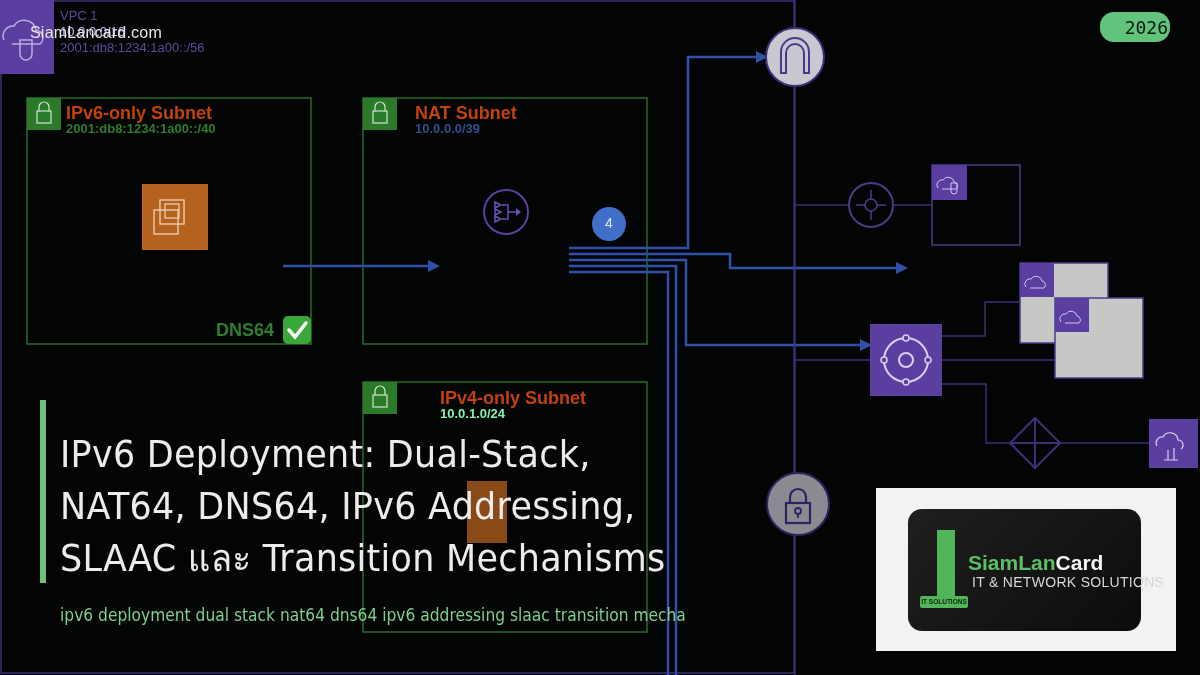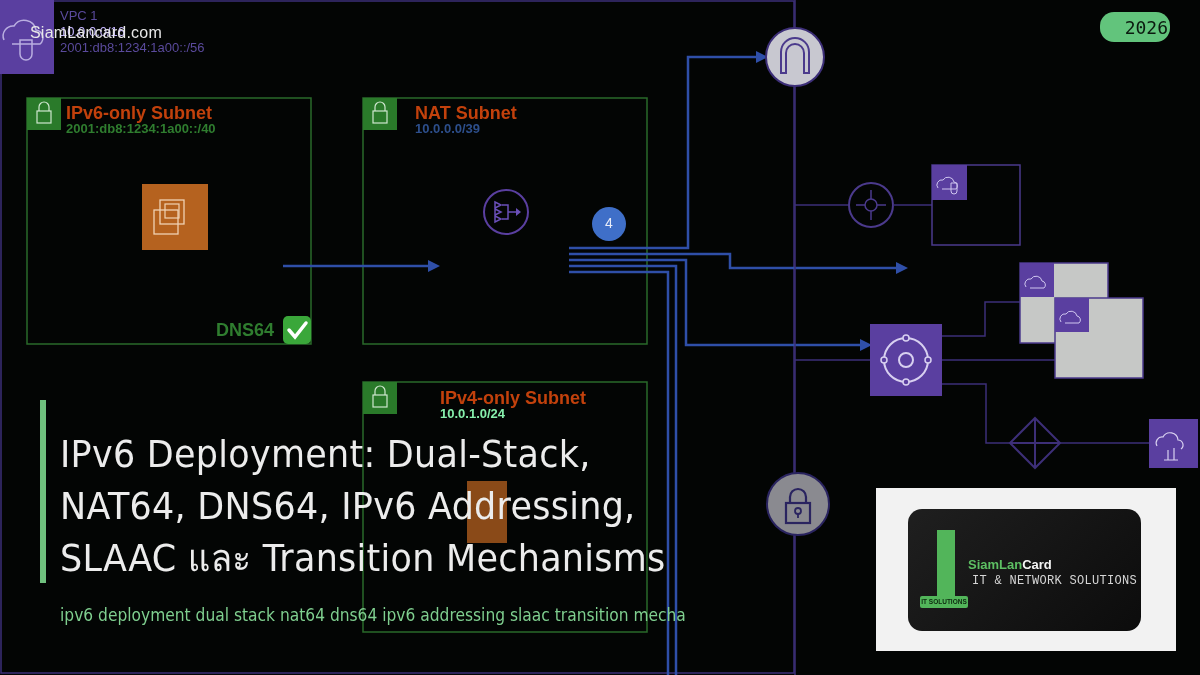--- a/index.html
+++ b/index.html
@@ -12,24 +12,24 @@
   .subnet-cidr { font-size:13px; line-height:16px; font-weight:bold; }
   .year-badge { left:1100px; top:12px; width:70px; height:30px; background:#62c47c; border-radius:14px; color:#0b1a0f; font-size:18px; font-family:"DejaVu Sans Mono", monospace; text-align:right; line-height:40px; padding-right:0px; box-sizing:border-box; overflow:hidden; }
   .year-badge span { position:relative; top:-4px; right:2px; }
   .title-bar { left:40px; top:400px; width:6px; height:183px; background:#6fc07e; }
   .title { left:60px; top:428px; color:#ececec; font-family:"DejaVu Sans", sans-serif; font-size:38px; line-height:52px; font-weight:normal; letter-spacing:0.3px; transform:scaleX(0.92); transform-origin:left top; white-space:nowrap; }
   .subtitle { left:60px; top:604px; color:#7fcf8f; font-family:"DejaVu Sans", sans-serif; font-size:18px; white-space:nowrap; transform:scaleX(0.86); transform-origin:left top; }
   .logo-panel { left:876px; top:488px; width:300px; height:163px; background:#f2f2f2; }
   .logo-card { left:908px; top:509px; width:233px; height:122px; background:linear-gradient(135deg,#1f1f1f,#0c0c0c); border-radius:14px; }
   .logo-bar { left:937px; top:530px; width:18px; height:70px; background:#52b55a; }
   .logo-tag { left:920px; top:596px; width:48px; height:12px; background:#52b55a; border-radius:2px; color:#0d2a10; font-size:6.5px; line-height:12px; text-align:center; font-weight:bold; }
-  .logo-name { left:968px; top:551px; font-size:13px; font-weight:bold;margin-top:6px; }
+  .logo-name { left:968px; top:551px; font-size:21px; font-weight:bold; }
   .logo-name .a { color:#5dbf63; }
   .logo-name .b { color:#f5f5f5; }
-  .logo-sub { left:972px; top:574px; color:#d6d6d6; font-size:12px; letter-spacing:0.3px;font-family:Liberation Mono, monospace; }
+  .logo-sub { left:972px; top:574px; color:#d6d6d6; font-size:14px; letter-spacing:0.3px; }
   .dns64 { left:216px; top:320px; color:#2f7d2f; font-size:18px; font-weight:bold; }
   .check { left:283px; top:316px; width:28px; height:28px; background:#3aa73a; border-radius:5px; }
 </style>
 </head>
 <body>
 
 <svg class="diagram" width="1200" height="675">
 
   <rect x="1" y="1" width="793" height="672" fill="none" stroke="#3d2f78" stroke-width="1.5"></rect>
 

